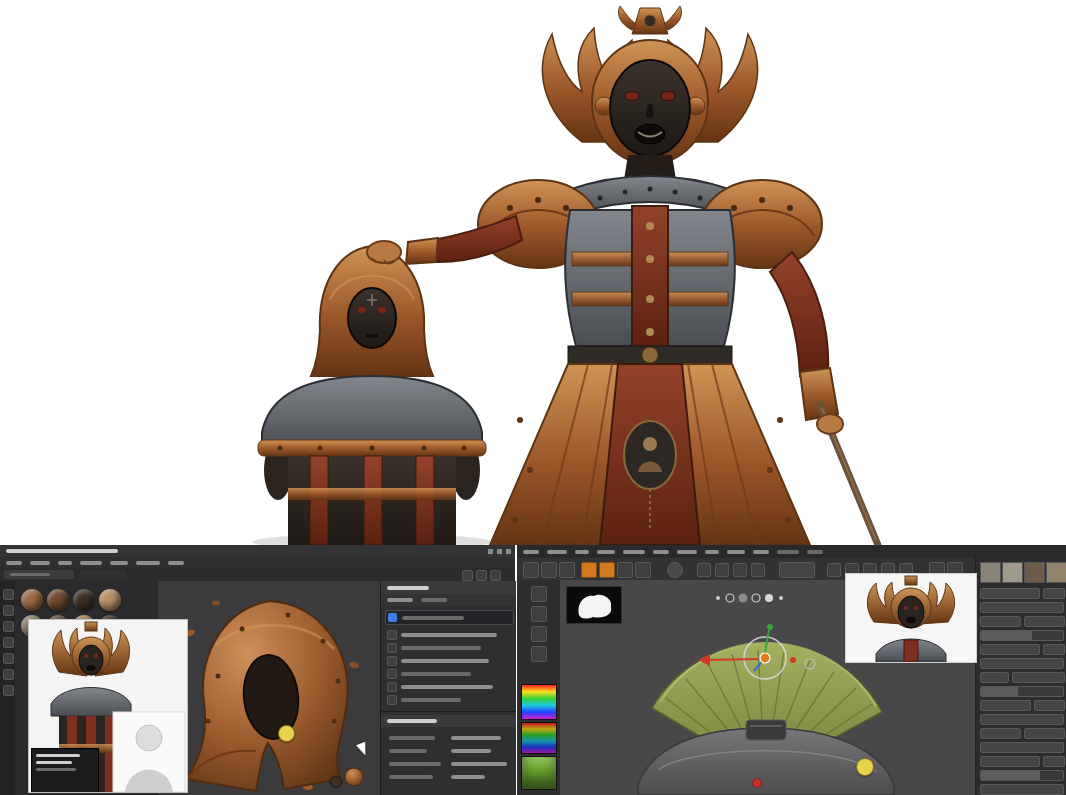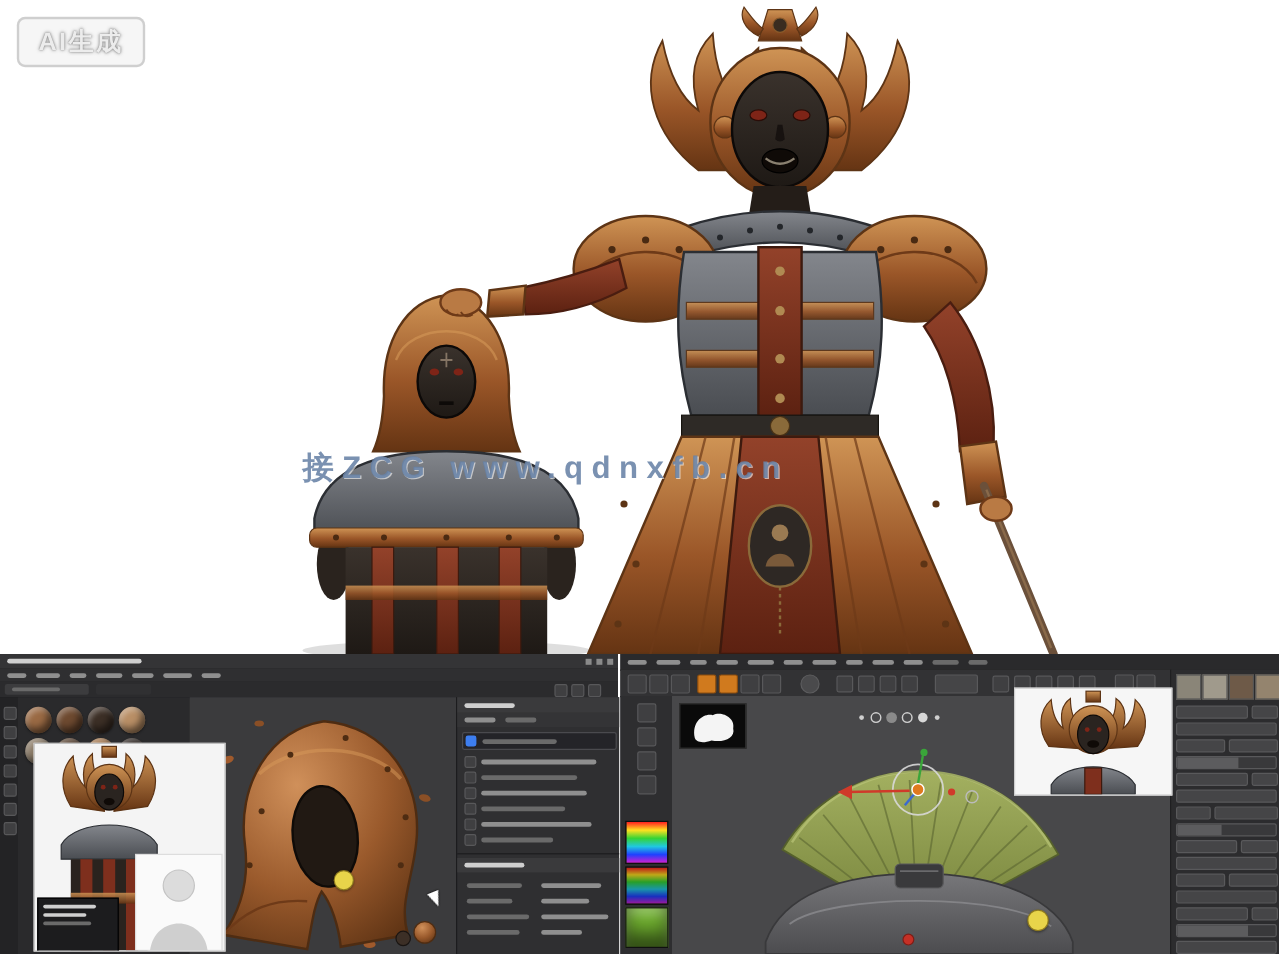--- a/index.html
+++ b/index.html
@@ -162,25 +162,21 @@
         <line x1="652" y1="408" x2="706" y2="540" stroke="#8a6a4a" stroke-width="2"></line>
         <ellipse cx="660" cy="424" rx="13" ry="10" fill="#b97a44" stroke="#6e3a18" stroke-width="2"></ellipse>
 
         <path d="M 352 240 C 322 256 296 262 268 262 L 264 240 C 294 234 320 226 346 216 Z" fill="url(#artRust)" stroke="#4a1d10" stroke-width="2"></path>
         <path d="M 268 238 L 238 242 L 236 264 L 266 262 Z" fill="url(#artCopper)" stroke="#5d3415" stroke-width="2"></path>
         <ellipse cx="214" cy="252" rx="17" ry="11" fill="#b97a44" stroke="#6e3a18" stroke-width="2"></ellipse>
         <path d="M 202 258 Q 206 264 212 262 M 214 260 Q 218 266 224 262" stroke="#6e3a18" stroke-width="1.5" fill="none"></path>
       </g>
     </svg>
 
-    <div class="badge">
-      <span>AI生成</span>
-    </div>
-
-    <div class="watermark">接ZCG www.qdnxfb.cn</div>
+
   </div>
 
   <div class="app" style="left:0;top:545px;width:515px;height:250px;background:#262628;">
 
     <div class="abs" style="left:0;top:0;width:515px;height:12px;background:#343436;">
       <div class="bar-row">
           <span class="skf bright" style="width:112px;height:4px;"></span>
         </div>
       <span class="abs" style="right:22px;top:4px;width:5px;height:5px;background:#8a8a8a;"></span>
       <span class="abs" style="right:13px;top:4px;width:5px;height:5px;background:#8a8a8a;"></span>

